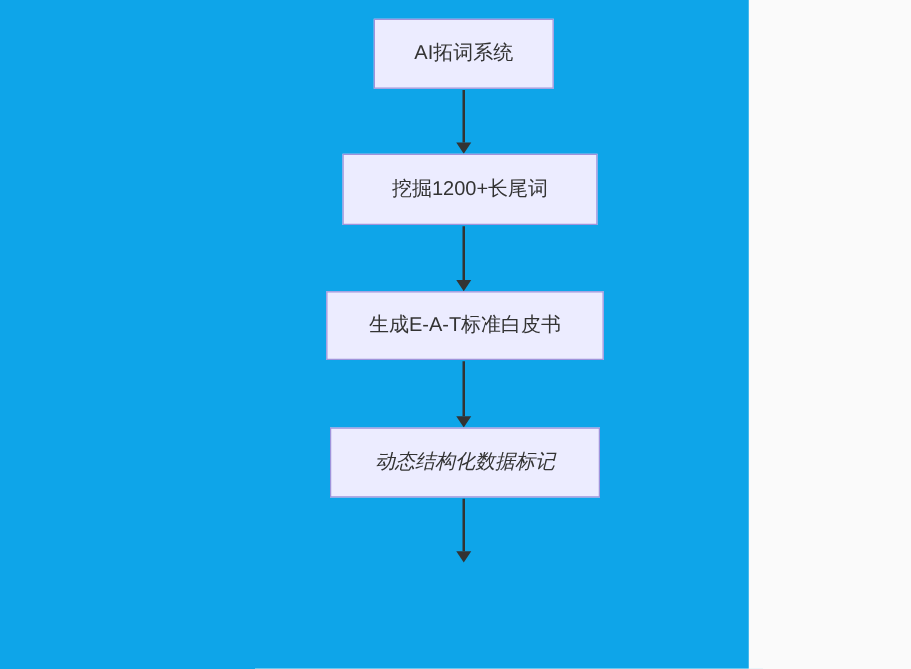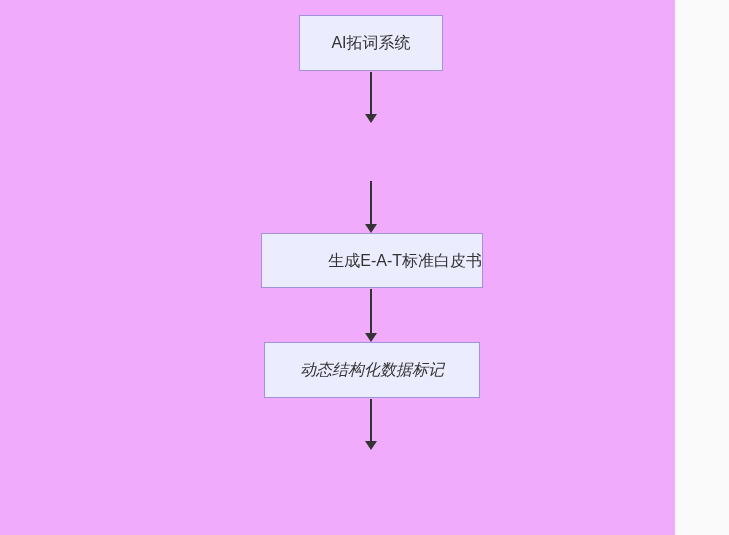--- a/index.html
+++ b/index.html
@@ -3,42 +3,42 @@
 <meta charset="utf-8">
 <style>
   html, body {
     margin: 0;
     padding: 0;
     background: #fafafa;
     font-family: "Liberation Sans", "DejaVu Sans", sans-serif;
   }
   .canvas {
     position: relative;
-    width: 675px;
+    width: 599px;
     height: 535px;
-    background: #f0abfc;
+    background: #0ea5e9;
     overflow: hidden;
   }
   .node {
     position: absolute;
     box-sizing: border-box;
     background: #ececff;
     border: 1px solid #9f93db;
     color: #333333;
     font-size: 16px;
     line-height: 1;
     display: flex;
     align-items: center;
     justify-content: center;
     text-align: center;
     white-space: nowrap;
   }
   #node-0 { left: 299px; top: 15px;  width: 144px; height: 56px; }
   #node-1 { left: 274px; top: 123px; width: 204px; height: 57px; }
-  #node-2 { left: 261px; top: 233px; width: 222px; height: 55px; justify-content: flex-end; }
+  #node-2 { left: 261px; top: 233px; width: 222px; height: 55px; }
   #node-3 { left: 264px; top: 342px; width: 216px; height: 56px; font-style: italic; }
   #node-4 { left: 254px; top: 450px; width: 236px; height: 57px; }
 
   .edge {
     position: absolute;
     left: 370px;
     width: 2px;
     background: #333333;
   }
   .arrowhead {
@@ -62,20 +62,23 @@
 <div class="canvas">
 
   <div class="node" id="node-0">
     <span>AI拓词系统</span>
   </div>
 
   <div class="edge" id="edge-0">
     <span class="arrowhead"></span>
   </div>
 
+  <div class="node" id="node-1">
+    <span>挖掘1200+长尾词</span>
+  </div>
 
   <div class="edge" id="edge-1">
     <span class="arrowhead"></span>
   </div>
 
   <div class="node" id="node-2">
     <span>生成E-A-T标准白皮书</span>
   </div>
 
   <div class="edge" id="edge-2">

